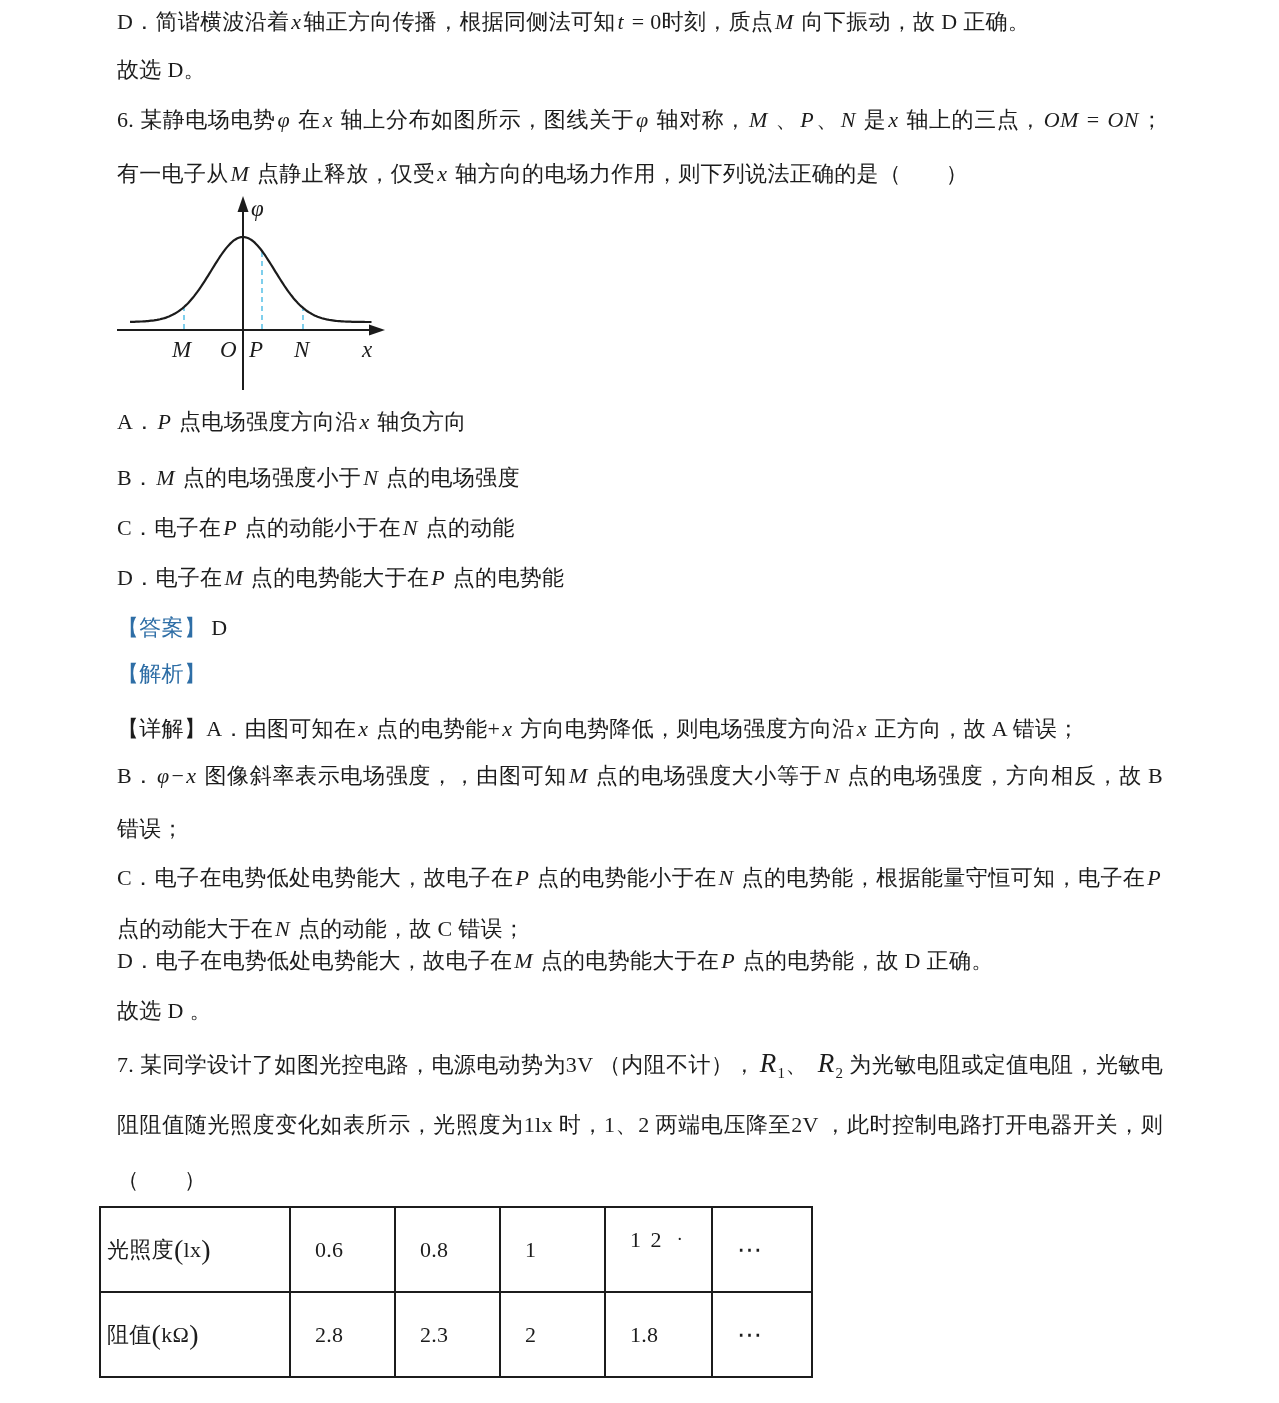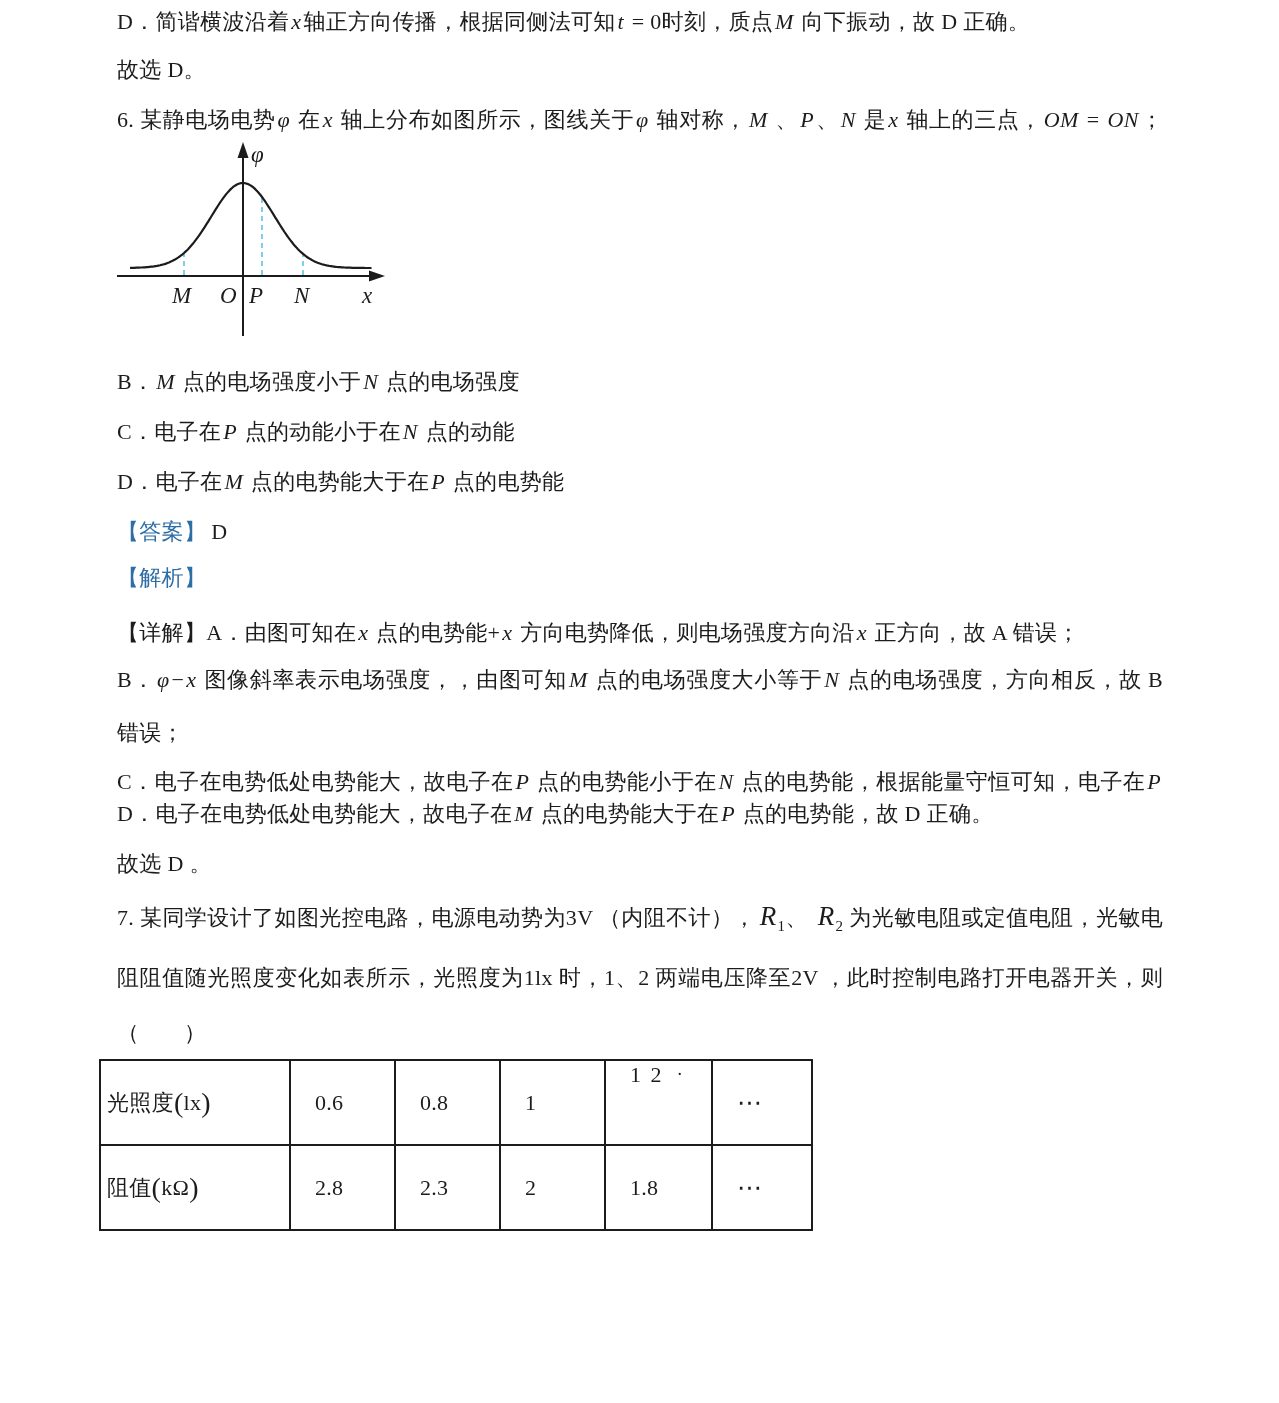--- a/index.html
+++ b/index.html
@@ -35,64 +35,67 @@
   .fig-dash{stroke:var(--dash);stroke-width:1.6;stroke-dasharray:5 4;}
   .fig-label{font-family:"Liberation Serif","DejaVu Serif",serif;font-style:italic;font-size:23px;fill:var(--ink);}
   
   .rtable{border-collapse:collapse;margin-left:99px;margin-top:12px;table-layout:fixed;}
   .rtable td{
     border:2.5px solid var(--ink);height:85px;vertical-align:middle;
     font-size:22px;padding-left:24px;letter-spacing:0.3px;
   }
   .rtable td.c-label{padding-left:6px;}
   .rtable td.c-dots{font-size:25px;letter-spacing:1px;}
-  .cell-stack{display:flex;flex-direction:row;justify-content:flex-start;height:100%;}
+  .cell-stack{display:flex;flex-direction:row;justify-content:flex-start;height:100%;padding-top:18px;}
   .cell-stack .main-num{letter-spacing:2px;}
   .cell-stack .dot-below{font-size:18px;line-height:14px;padding-left:14px;}
 </style>
 </head>
 <body>
 
 <div class="doc">
 
   <div class="line" style="margin-top:8px"><span>D．简谐横波沿着</span><span class="seg-i">x</span><span>轴正方向传播，根据同侧法可知</span><span class="seg-i">t</span><span> = 0</span><span>时刻，质点</span><span class="seg-i">M</span><span> 向下振动，故 D 正确。</span></div>
   <div class="line" style="margin-top:20px"><span>故选  D。</span></div>
 
   <div class="line full" style="margin-top:22px"><span>6. 某静电场电势</span><span class="seg-i">φ</span><span> 在</span><span class="seg-i">x</span><span> 轴上分布如图所示，图线关于</span><span class="seg-i">φ</span><span> 轴对称，</span><span class="seg-i">M</span><span> 、</span><span class="seg-i">P</span><span>、</span><span class="seg-i">N</span><span> 是</span><span class="seg-i">x</span><span> 轴上的三点，</span><span class="seg-i">OM</span><span> = </span><span class="seg-i">ON</span><span>；</span></div>
+  <div class="line" style="margin-top:26px"><span>有一电子从</span><span class="seg-i">M</span><span> 点静止释放，仅受</span><span class="seg-i">x</span><span> 轴方向的电场力作用，则下列说法正确的是（　　）</span></div>
 
   <div class="figure-wrap">
     <svg width="280" height="200" viewBox="0 0 280 200">
       <line class="fig-axis" x1="7" y1="136" x2="266" y2="136"></line>
       <polygon class="fig-arrow" points="275,136 259,130.5 259,141.5"></polygon>
       <line class="fig-axis" x1="133" y1="12" x2="133" y2="196"></line>
       <polygon class="fig-arrow" points="133,2 127.5,18 138.5,18"></polygon>
       <line class="fig-dash" x1="74" x2="74" y1="135" y2="113.0"></line>
       <line class="fig-dash" x1="152" x2="152" y1="135" y2="57.0"></line>
       <line class="fig-dash" x1="193" x2="193" y1="135" y2="113.9"></line>
       <polyline class="fig-curve" points="20.0,127.9 21.5,127.8 23.0,127.8 24.5,127.8 26.0,127.7 27.5,127.7 29.0,127.6 30.5,127.5 32.0,127.5 33.5,127.4 35.0,127.3 36.5,127.2 38.0,127.1 39.5,126.9 41.0,126.7 42.5,126.6 44.0,126.4 45.5,126.1 47.0,125.9 48.5,125.6 50.0,125.3 51.5,124.9 53.0,124.5 54.5,124.1 56.0,123.6 57.5,123.0 59.0,122.5 60.5,121.8 62.0,121.1 63.5,120.3 65.0,119.5 66.5,118.6 68.0,117.7 69.5,116.6 71.0,115.5 72.5,114.3 74.0,113.0 75.5,111.6 77.0,110.2 78.5,108.7 80.0,107.0 81.5,105.3 83.0,103.6 84.5,101.7 86.0,99.7 87.5,97.7 89.0,95.6 90.5,93.5 92.0,91.2 93.5,88.9 95.0,86.6 96.5,84.2 98.0,81.8 99.5,79.4 101.0,77.0 102.5,74.5 104.0,72.1 105.5,69.7 107.0,67.3 108.5,65.0 110.0,62.7 111.5,60.5 113.0,58.4 114.5,56.3 116.0,54.4 117.5,52.6 119.0,50.9 120.5,49.4 122.0,48.0 123.5,46.7 125.0,45.7 126.5,44.8 128.0,44.1 129.5,43.5 131.0,43.2 132.5,43.0 134.0,43.0 135.5,43.3 137.0,43.7 138.5,44.3 140.0,45.1 141.5,46.0 143.0,47.1 144.5,48.4 146.0,49.9 147.5,51.5 149.0,53.2 150.5,55.0 152.0,57.0 153.5,59.1 155.0,61.2 156.5,63.5 158.0,65.8 159.5,68.1 161.0,70.5 162.5,72.9 164.0,75.4 165.5,77.8 167.0,80.2 168.5,82.6 170.0,85.0 171.5,87.4 173.0,89.7 174.5,92.0 176.0,94.2 177.5,96.3 179.0,98.4 180.5,100.4 182.0,102.3 183.5,104.2 185.0,105.9 186.5,107.6 188.0,109.2 189.5,110.7 191.0,112.1 192.5,113.4 194.0,114.7 195.5,115.9 197.0,117.0 198.5,118.0 200.0,118.9 201.5,119.8 203.0,120.6 204.5,121.4 206.0,122.0 207.5,122.7 209.0,123.2 210.5,123.7 212.0,124.2 213.5,124.6 215.0,125.0 216.5,125.4 218.0,125.7 219.5,126.0 221.0,126.2 222.5,126.4 224.0,126.6 225.5,126.8 227.0,127.0 228.5,127.1 230.0,127.2 231.5,127.3 233.0,127.4 234.5,127.5 236.0,127.6 237.5,127.6 239.0,127.7 240.5,127.7 242.0,127.8 243.5,127.8 245.0,127.8 246.5,127.9 248.0,127.9 249.5,127.9 251.0,127.9 252.5,127.9 254.0,127.9 255.5,128.0 257.0,128.0 258.5,128.0 260.0,128.0 261.5,128.0"></polyline>
       <text class="fig-label" x="141" y="22">φ</text>
       <text class="fig-label" x="252" y="163">x</text>
       <text class="fig-label" x="62" y="163">M</text>
       <text class="fig-label" x="110" y="163">O</text>
       <text class="fig-label" x="139" y="163">P</text>
       <text class="fig-label" x="184" y="163">N</text>
     </svg>
   </div>
 
+  <div class="line" style="margin-top:14px"><span>A．</span><span class="seg-i">P</span><span> 点电场强度方向沿</span><span class="seg-i">x</span><span> 轴负方向</span></div>
   <div class="line" style="margin-top:28px"><span>B．</span><span class="seg-i">M</span><span> 点的电场强度小于</span><span class="seg-i">N</span><span> 点的电场强度</span></div>
   <div class="line" style="margin-top:22px"><span>C．电子在</span><span class="seg-i">P</span><span> 点的动能小于在</span><span class="seg-i">N</span><span> 点的动能</span></div>
   <div class="line" style="margin-top:22px"><span>D．电子在</span><span class="seg-i">M</span><span> 点的电势能大于在</span><span class="seg-i">P</span><span> 点的电势能</span></div>
 
   <div class="line" style="margin-top:22px"><span class="seg-blue">【答案】</span><span>D</span></div>
   <div class="line" style="margin-top:18px"><span class="seg-blue">【解析】</span></div>
 
   <div class="line" style="margin-top:27px"><span>【详解】A．由图可知在</span><span class="seg-i">x</span><span> 点的电势能+</span><span class="seg-i">x</span><span> 方向电势降低，则电场强度方向沿</span><span class="seg-i">x</span><span> 正方向，故 A 错误；</span></div>
   <div class="line full" style="margin-top:19px"><span>B．</span><span class="seg-i">φ</span><span>−</span><span class="seg-i">x</span><span> 图像斜率表示电场强度，，由图可知</span><span class="seg-i">M</span><span> 点的电场强度大小等于</span><span class="seg-i">N</span><span> 点的电场强度，方向相反，故 B</span></div>
   <div class="line" style="margin-top:25px"><span>错误；</span></div>
   <div class="line full" style="margin-top:21px"><span>C．电子在电势低处电势能大，故电子在</span><span class="seg-i">P</span><span> 点的电势能小于在</span><span class="seg-i">N</span><span> 点的电势能，根据能量守恒可知，电子在</span><span class="seg-i">P</span></div>
+  <div class="line" style="margin-top:23px"><span>点的动能大于在</span><span class="seg-i">N</span><span> 点的动能，故 C 错误；</span></div>
   <div class="line" style="margin-top:4px"><span>D．电子在电势低处电势能大，故电子在</span><span class="seg-i">M</span><span> 点的电势能大于在</span><span class="seg-i">P</span><span> 点的电势能，故 D 正确。</span></div>
   <div class="line" style="margin-top:22px"><span>故选 D 。</span></div>
 
   <div class="line full" style="margin-top:24px"><span>7. 某同学设计了如图光控电路，电源电动势为3V （内阻不计），</span><span class="seg-ib">R</span><span class="seg-sub">1</span><span>、 </span><span class="seg-ib">R</span><span class="seg-sub">2</span><span> 为光敏电阻或定值电阻，光敏电</span></div>
   <div class="line full" style="margin-top:32px"><span>阻阻值随光照度变化如表所示，光照度为1lx 时，1、2 两端电压降至2V ，此时控制电路打开电器开关，则</span></div>
   <div class="line" style="margin-top:27px"><span>（　　）</span></div>
 
   <table class="rtable">
     <colgroup>
       <col style="width:190px">

